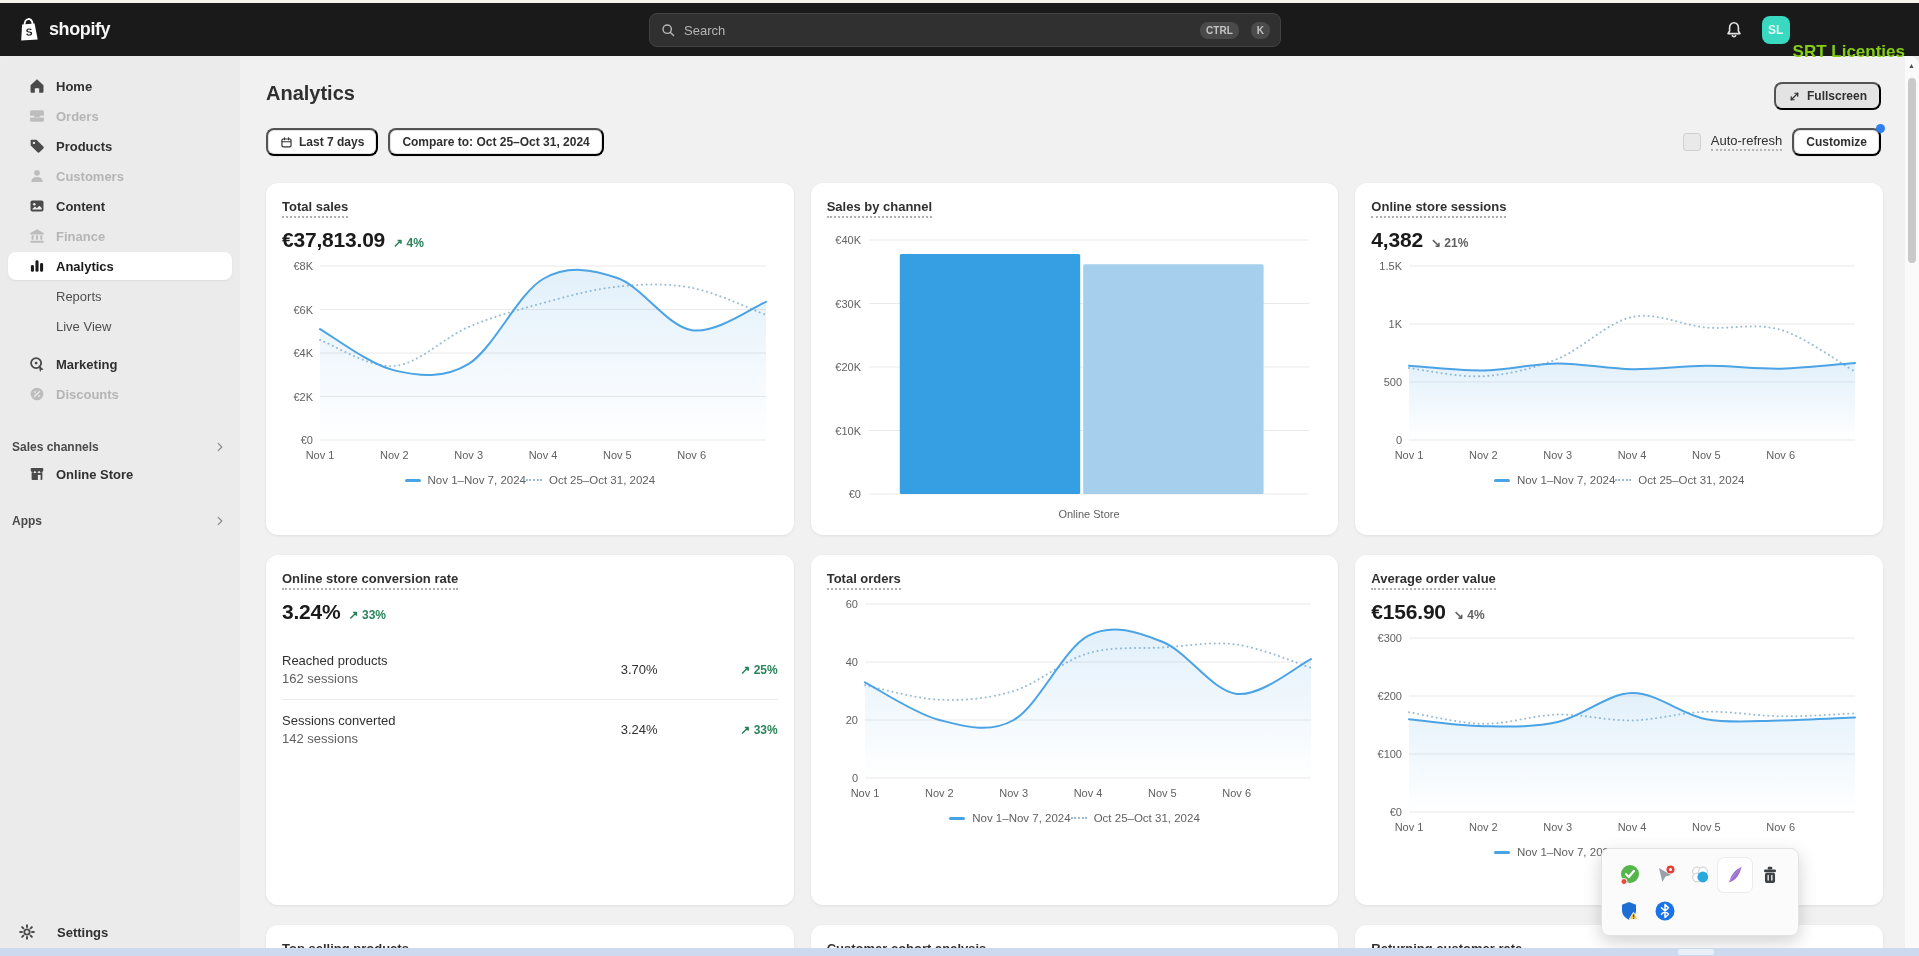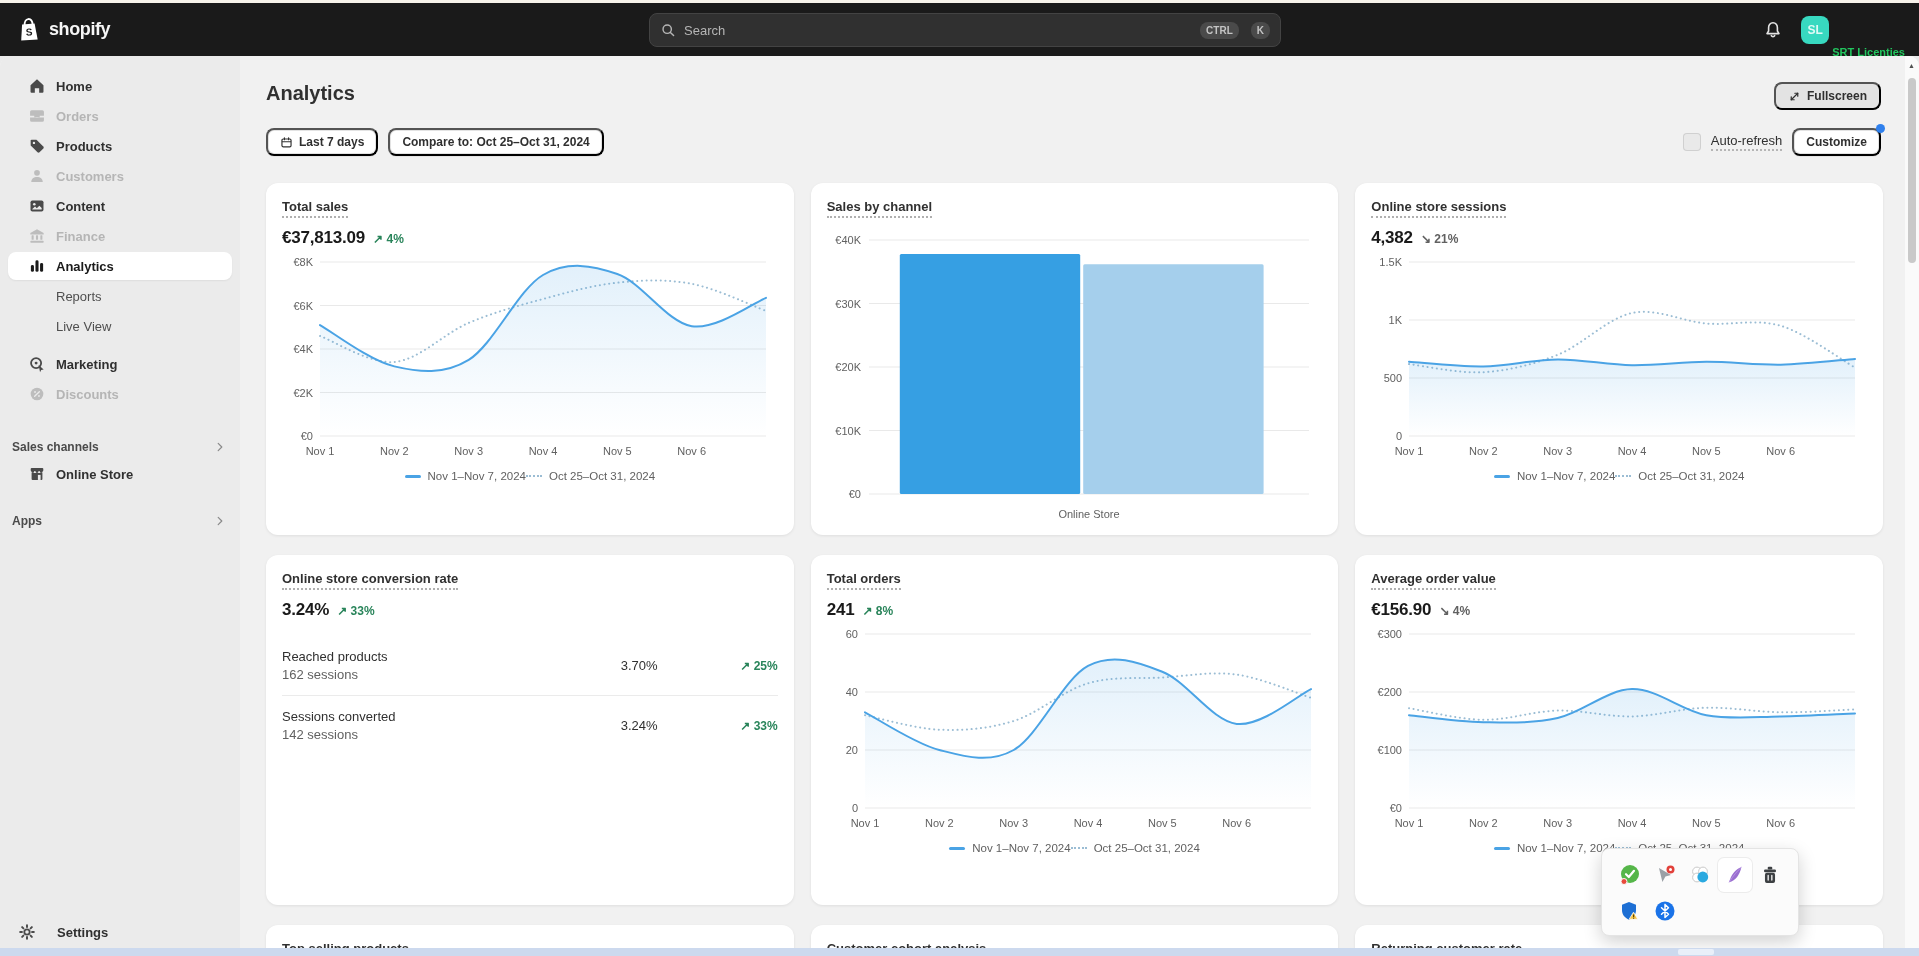--- a/index.html
+++ b/index.html
@@ -20,21 +20,21 @@
     display:flex; align-items:center; padding:0 10px; gap:8px; color:#b5b5b5; }
   .search-box .q { font-size:13px; color:#b5b5b5; flex:1; }
   .kbd { background:#4a4a4a; color:#c4c4c4; font-size:10px; font-weight:600;
     border-radius:8px; padding:3px 6px; margin-left:4px; }
   .top-right { position:absolute; right:14px; top:0; height:53px; display:flex; align-items:center; gap:18px; }
   .bell { color:#e3e3e3; display:flex; }
   .account { display:flex; align-items:center; gap:3px; }
   .avatar { width:28px; height:28px; border-radius:8px; background:#38d9c0;
     display:flex; align-items:center; justify-content:center;
     color:rgba(255,255,255,0.85); font-size:12px; font-weight:700; }
-  .account-name { color:#22c55e; font-size:11px; font-weight:700;margin-top:44px; }
+  .account-name { color:#84cc16; font-size:17px; font-weight:700;margin-top:44px; }
 
   
   .workspace { position:absolute; top:56px; left:0; right:0; bottom:0;
     background:#f1f1f1; border-radius:10px 10px 0 0; overflow:hidden; }
 
   
   .sidebar { position:absolute; top:0; left:0; bottom:0; width:240px; background:#ebebeb;
     padding-top:16px; border-radius:10px 0 0 0; }
   .nav-item { height:28px; margin:0 8px 2px 8px; border-radius:8px; display:flex; align-items:center;
     gap:10px; padding:0 0 0 20px; font-size:13px; font-weight:600; color:#303030; cursor:pointer; }
@@ -72,21 +72,21 @@
 
   
   .grid { position:absolute; left:26px; top:127px; width:1617px;
     display:grid; grid-template-columns:repeat(3, 1fr); grid-template-rows:352px 350px 320px;
     gap:20px 17px; }
   .card { background:#ffffff; border-radius:12px; box-shadow:0 1px 3px rgba(0,0,0,0.08);
     padding:14px 16px; position:relative; overflow:hidden; }
   .card-title { display:inline-block; font-size:13px; font-weight:700; color:#303030;
     border-bottom:2px dotted #b0b0b0; padding-bottom:2px; cursor:pointer; }
   .metric { margin-top:10px; display:flex; align-items:baseline; gap:8px; }
-  .metric .value { font-size:17px; font-weight:700; color:#1a1a1a; letter-spacing:-0.2px; }
+  .metric .value { font-size:21px; font-weight:700; color:#1a1a1a; letter-spacing:-0.2px; }
   .delta { font-size:12px; font-weight:700; }
   .delta.up { color:#29845a; }
   .delta.down { color:#616161; }
   .chart { display:block; margin-top:4px; }
   svg.chart text { font-family:"Liberation Sans", sans-serif; font-size:11px; fill:#616161; }
   .legend { display:flex; justify-content:center; margin-top:8px; }
   .legend-item { display:flex; align-items:center; gap:7px; font-size:11.5px; color:#616161; }
   .sw-solid { width:16px; height:3px; border-radius:2px; background:#4aa3e5; }
   .sw-dotted { width:16px; height:0; border-top:2.5px dotted #9bbdd4; }
 
@@ -488,24 +488,20 @@
                 <div class="funnel-sub">142 sessions</div>
               </div>
               <span class="funnel-value">3.24%</span>
               <span class="funnel-delta delta up"><span>↗</span> <span>33%</span></span>
             </div>
           </div>
         </section>
 
         <section class="card">
           <span class="card-title">Total orders</span>
-          <div class="metric">
-            <span class="value">241</span>
-            <span class="delta up"><span>↗</span> <span>8%</span></span>
-          </div>
           <svg class="chart" width="494" height="210">
               <defs>
                 <linearGradient id="g_total_orders" x1="0" y1="0" x2="0" y2="1">
                   <stop offset="0" stop-color="#4aa3e5" stop-opacity="0.16"></stop>
                   <stop offset="1" stop-color="#4aa3e5" stop-opacity="0"></stop>
                 </linearGradient>
               </defs>
               <line x1="38" x2="484" y1="10" y2="10" stroke="#e9e9e9" stroke-width="1"></line>
               <text x="31" y="14" text-anchor="end">60</text>
               <line x1="38" x2="484" y1="68" y2="68" stroke="#e9e9e9" stroke-width="1"></line>

